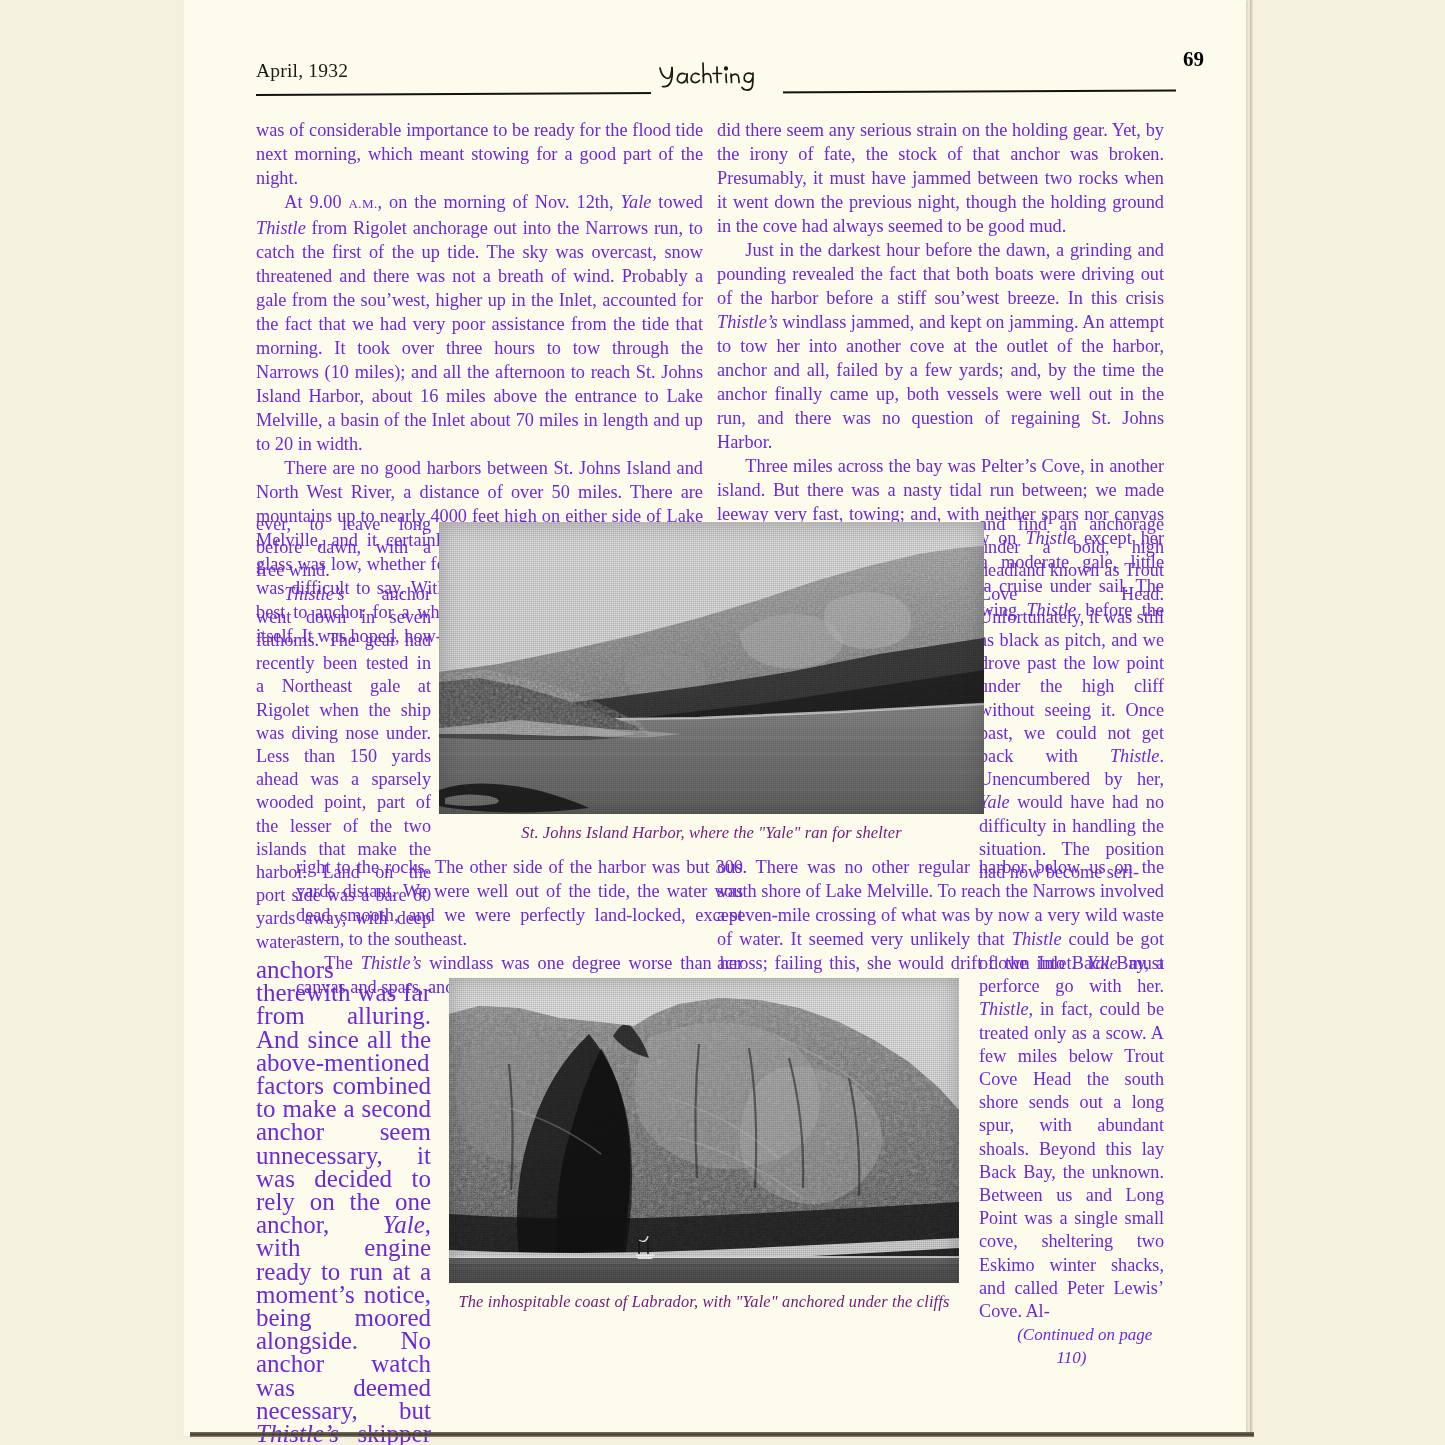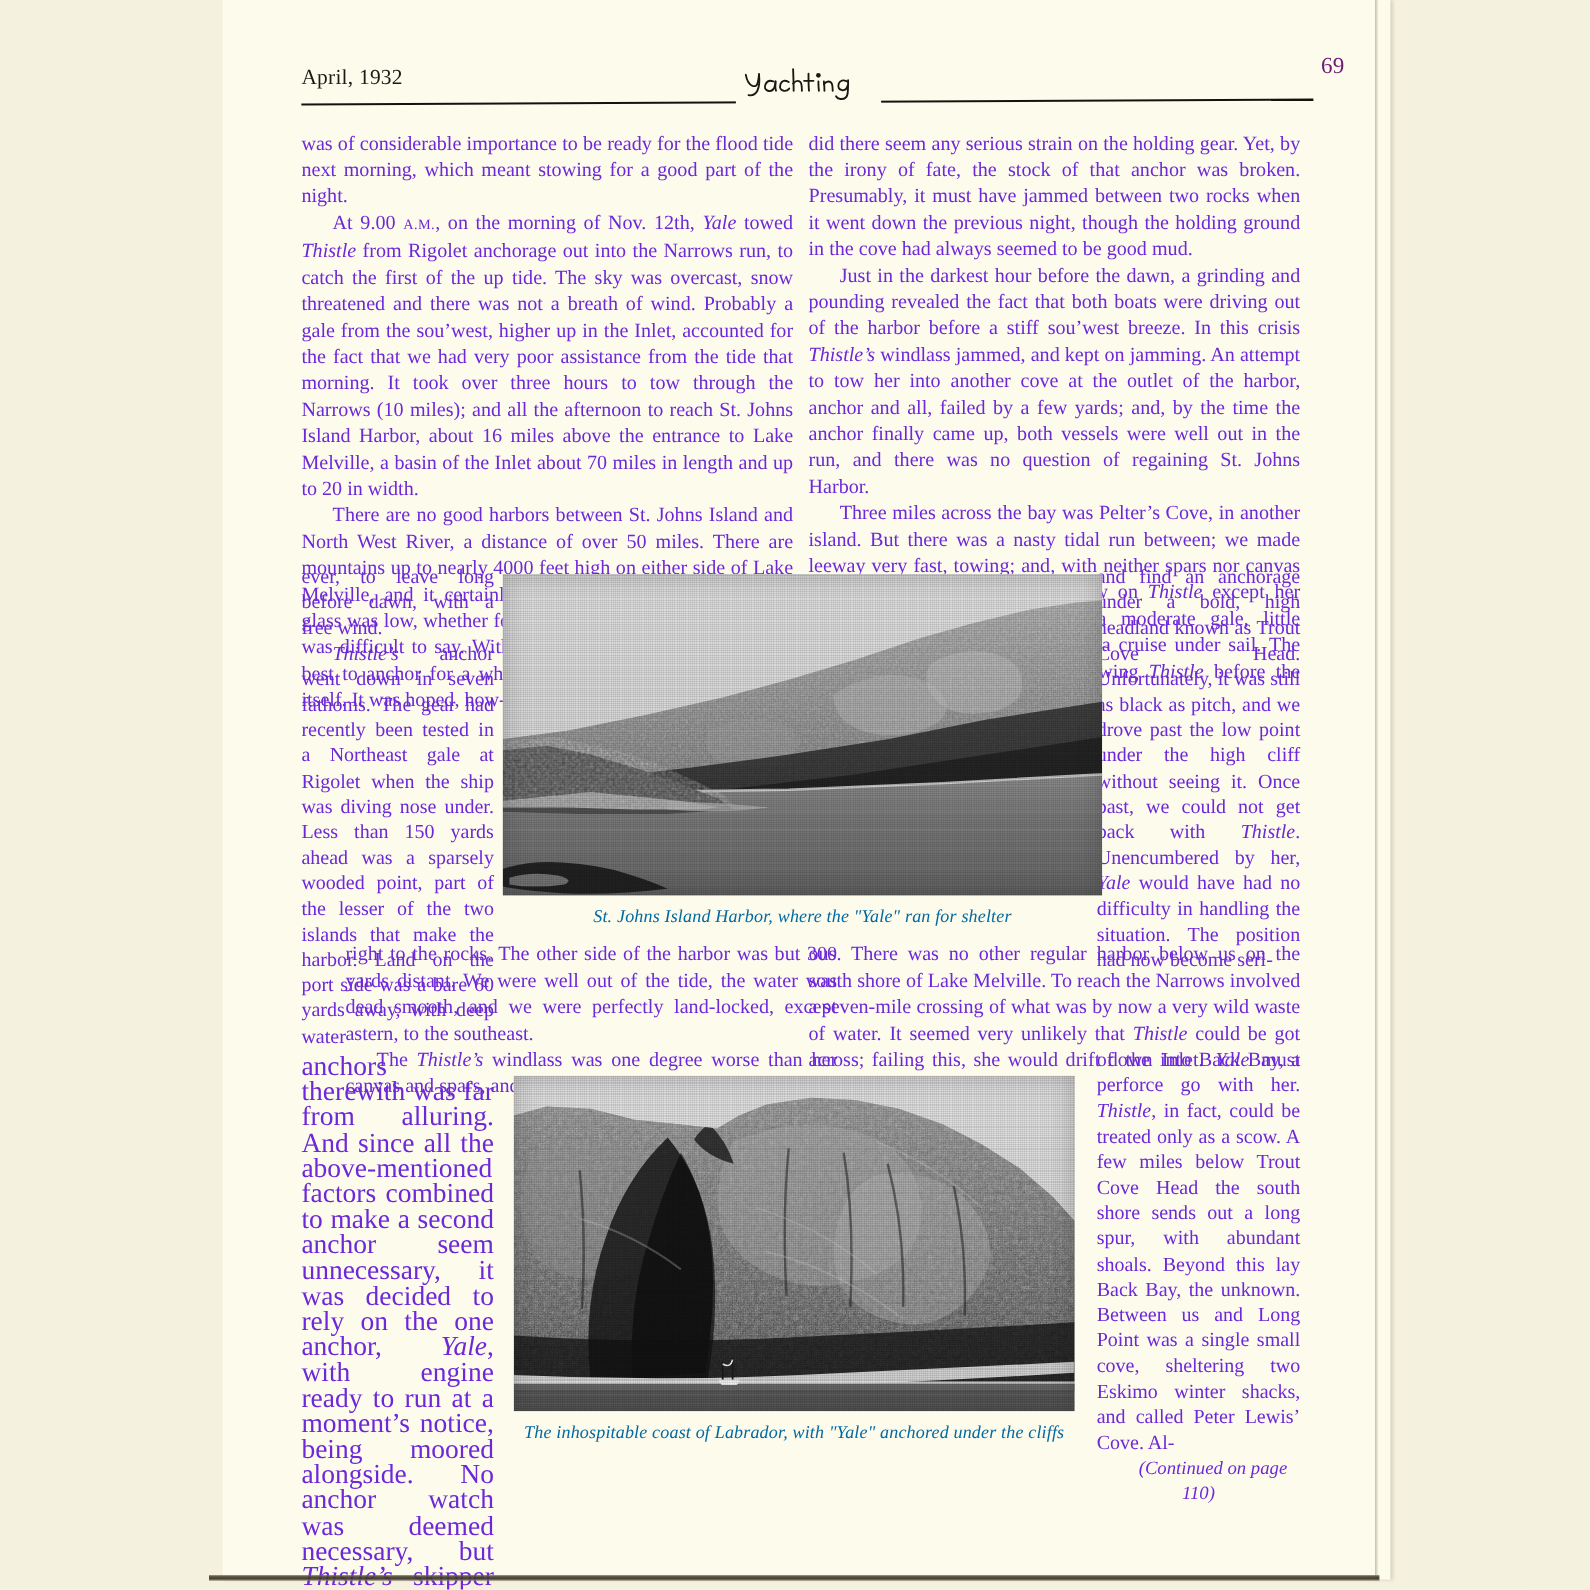--- a/index.html
+++ b/index.html
@@ -20,21 +20,21 @@
   #scan {
     position: relative;
     width: 1445px;
     height: 1445px;
     background: #f5f1df;
   }
 
   
   #page {
     position: absolute;
-    left: 202px;
+    left: 184px;
     top: 0px;
     width: 1062px;
     height: 1436px;
     background: #fdfbec;
     box-shadow: 2px 0 3px rgba(90,80,55,.18);
   }
   #page-bottom-edge {
     position: absolute;
     left: 190px;
     top: 1432px;
@@ -66,21 +66,22 @@
     top: 8px;
     font-size: 19.5px;
     letter-spacing: .2px;
     color: #1c1a17;
   }
   .folio {
     position: absolute;
     right: -28px;
     top: -5px;
     font-size: 21px;
-    color: #701a75;
+    color: #000000;
+    font-weight: bold;
   }
   .rule {
     position: absolute;
     left: 0;
     top: 42px;
     width: 920px;
     height: 0;
     border-top: 2.1px solid #14120f;
   }
   .rule.tilt { transform: rotate(-0.28deg); transform-origin: left center; }
@@ -143,21 +144,21 @@
     overflow: hidden;
     background: #cfcabc;
     filter: grayscale(1) contrast(1.06);
   }
   .caption {
     margin-top: 9px;
     text-align: center;
     font-style: italic;
     font-size: 16.4px;
     letter-spacing: .15px;
-    color: #0369a1;
+    color: #701a75;
     font-family: "Liberation Serif", "DejaVu Serif", serif;
   }
 
   #fig-top  { left: 255px; top: 522px;  width: 545px; }
   #fig-top .photo  { width: 545px; height: 292px; }
   #fig-bot  { left: 265px; top: 978px;  width: 510px; }
   #fig-bot .photo  { width: 510px; height: 305px; }
 
   
   .grain {

